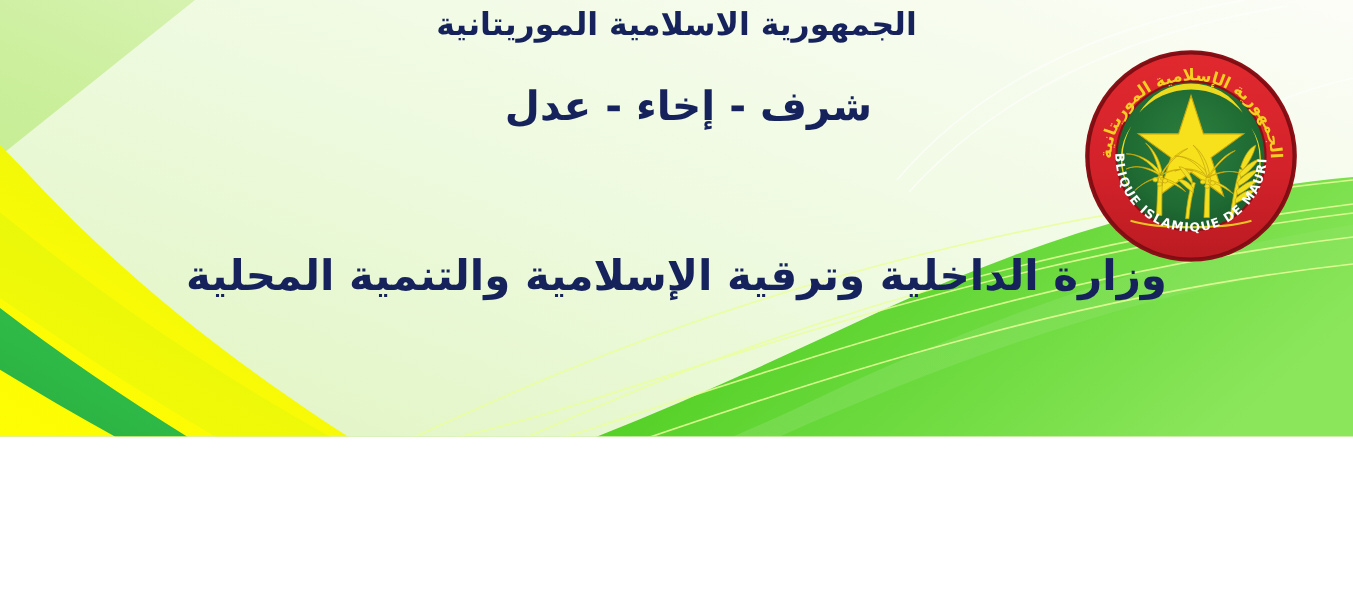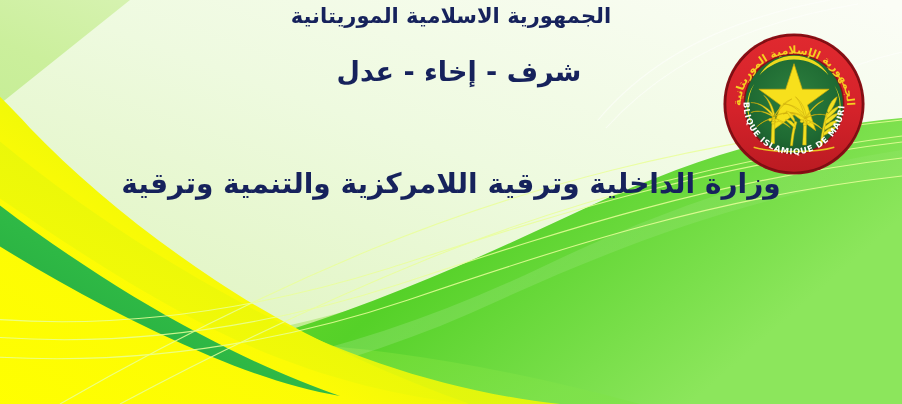--- a/index.html
+++ b/index.html
@@ -2,21 +2,21 @@
 <html lang="ar" dir="rtl"><head>
 <meta charset="utf-8">
 <title>Letterhead</title>
 <style>
   html,body{margin:0;padding:0;background:#ffffff;}
   *{box-sizing:border-box;}
 
   #banner{
     position:relative;
     width:902px;
-    height:404px;
+    height:291px;
     overflow:hidden;
     font-family:"DejaVu Sans","Liberation Sans",sans-serif;
     background:#84cc16;
   }
 
   #bg-svg{position:absolute;inset:0;width:902px;height:404px;display:block;}
 
   
   .txt{
     position:absolute;
@@ -166,21 +166,21 @@
       <path d="M 598,120 C 650,58 730,18 830,0"></path>
       <path d="M 606,128 C 664,64 748,22 858,4"></path>
       <path d="M 902,52 C 840,66 786,96 744,140"></path>
     </g>
   </svg>
 
   <div class="txt" id="line-country">الجمهورية الاسلامية الموريتانية</div>
 
   <div class="txt" id="line-motto">شرف - إخاء - عدل</div>
 
-  <div class="txt" id="line-ministry">وزارة الداخلية وترقية اللامركزية والتنمية وترقية</div>
+  <div class="txt" id="line-ministry">وزارة الداخلية وترقية الإسلامية والتنمية المحلية</div>
 
   <div id="emblem">
     <svg viewBox="0 0 200 200" aria-hidden="true">
       <defs>
         <path id="arcTop" d="M 26,104 A 74,74 0 0 1 174,104"></path>
         <path id="arcBottom" d="M 30,100 A 70,70 0 0 0 170,100"></path>
 
         <radialGradient id="gField" cx="50%" cy="42%" r="62%">
           <stop offset="0%" stop-color="#2d7f3e"></stop>
           <stop offset="70%" stop-color="#1f6b33"></stop>

